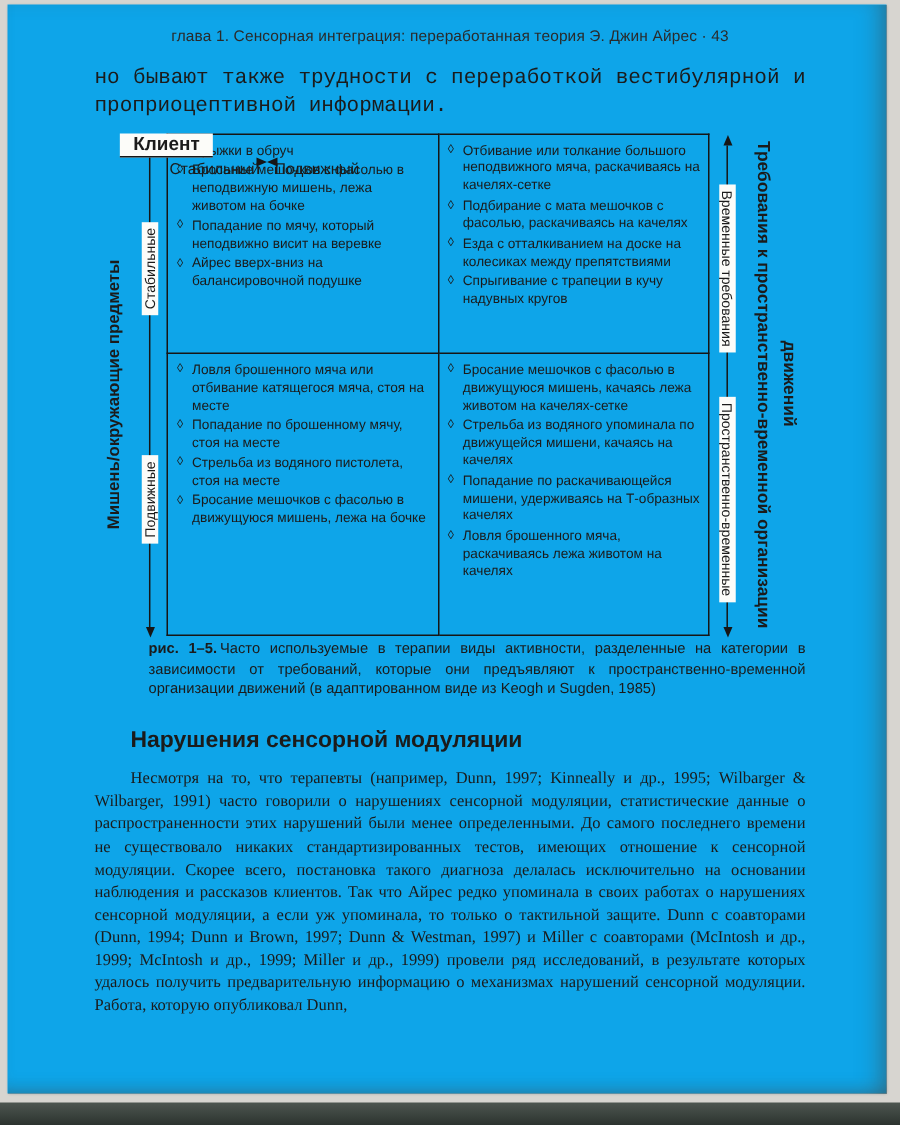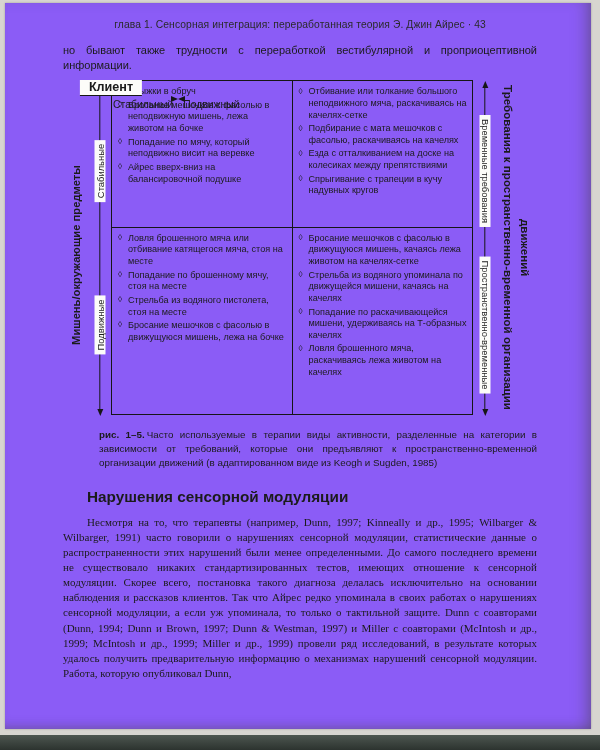--- a/index.html
+++ b/index.html
@@ -3,31 +3,31 @@
 <meta charset="utf-8">
 <style>
   html,body{margin:0;padding:0;}
   body{
     width:600px;height:750px;position:relative;overflow:hidden;
     background:#d7d5d0;
     font-family:"Liberation Sans",sans-serif;color:#1b1b1b;
   }
   .page{
     position:absolute;left:5px;top:3px;right:9px;bottom:21px;
-    background:#8b5cf6;
+    background:#0ea5e9;
     box-shadow: inset -12px 0 16px -9px rgba(70,68,60,.5),
                 inset 0 -9px 12px -8px rgba(70,68,60,.4),
                 0 0 2px rgba(0,0,0,.25);
     padding-left: 20px;
   }
   .page-inner{position:absolute;inset:0;padding:16px 54px 0 58px;box-sizing:border-box;overflow:hidden;}
   .bottom-band{position:absolute;left:0;right:0;bottom:0;height:15px;
     background:linear-gradient(#4d5650,#2c332f);}
   .running-head{text-align:center;font-size:10.3px;color:#2a2a2a;letter-spacing:.1px;}
-  .intro{font-family:Liberation Sans, sans-serif;font-size:11px;line-height:1.38;
+  .intro{font-family:Liberation Mono, monospace;font-size:14px;line-height:1.38;
     text-align:justify;margin:13px 0 0;}
 
   
   .figure{display:flex;align-items:stretch;margin-top:7px;}
   .fig-left-outer{width:26px;position:relative;}
   .fig-left-outer span{
     position:absolute;left:50%;top:52%;
     transform:translate(-50%,-50%) rotate(180deg);
     writing-mode:vertical-rl;white-space:nowrap;
     font-weight:700;font-size:11.2px;}
@@ -69,21 +69,21 @@
   .acts-table td{width:50%;border:1.3px solid #161616;vertical-align:top;
     padding:5px 5px 7px 6px;}
   .acts-table ul{margin:0;padding:0;list-style:none;font-size:9.1px;line-height:1.3;}
   .acts-table li{position:relative;padding-left:10px;margin:0 0 1.5px;}
   .blt{position:absolute;left:0;top:-0.5px;font-size:8.3px;}
 
   .fig-right-outer{width:40px;display:flex;align-items:center;justify-content:center;}
   .fig-right-outer span{writing-mode:vertical-lr;font-weight:700;
     font-size:11.6px;line-height:1.5;max-height:335px;text-align:center;}
 
-  .caption{margin:13px 0 0 36px;font-size:9.8px;line-height:1.42;text-align:justify;}
+  .caption{margin:2px 0 0 36px;font-size:9.8px;line-height:1.42;text-align:justify;}
   .caption b{margin-right:2px;}
 
   .section-heading{margin:18px 0 0 24px;font-size:15.3px;font-weight:700;}
   .body-text{font-family:"Liberation Serif",serif;font-size:11px;line-height:1.37;
     text-align:justify;text-indent:24px;margin:9px 0 0;}
 </style>
 </head>
 <body>
 
 <div class="page">

